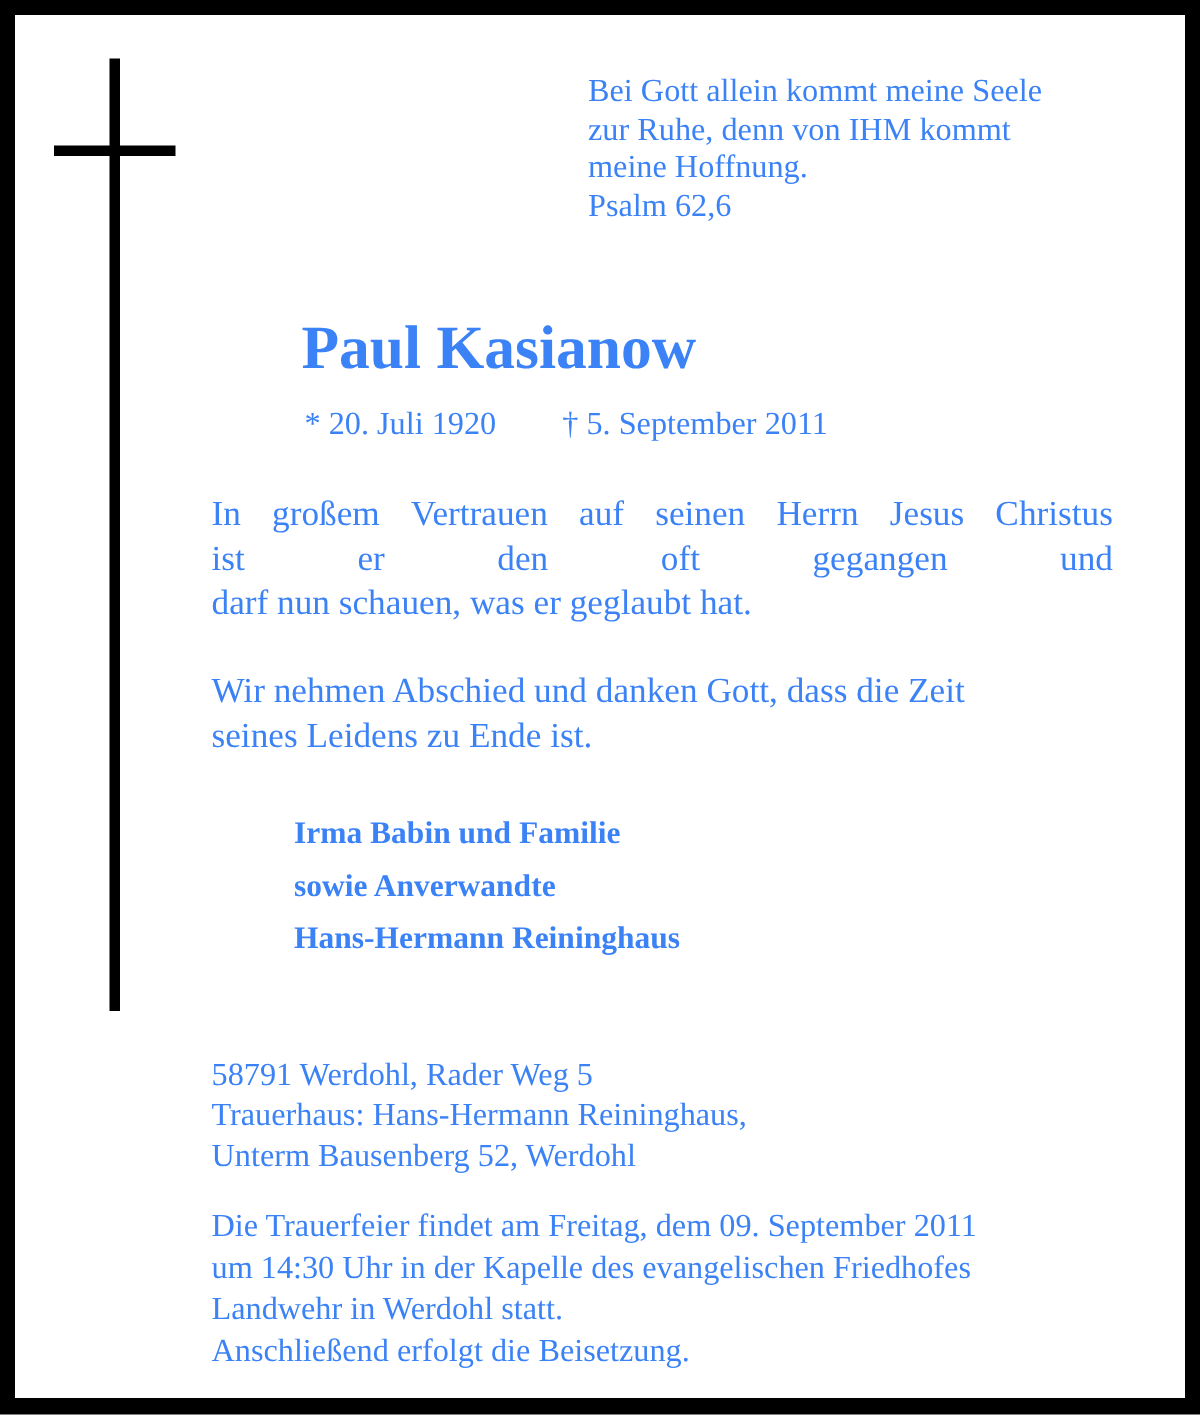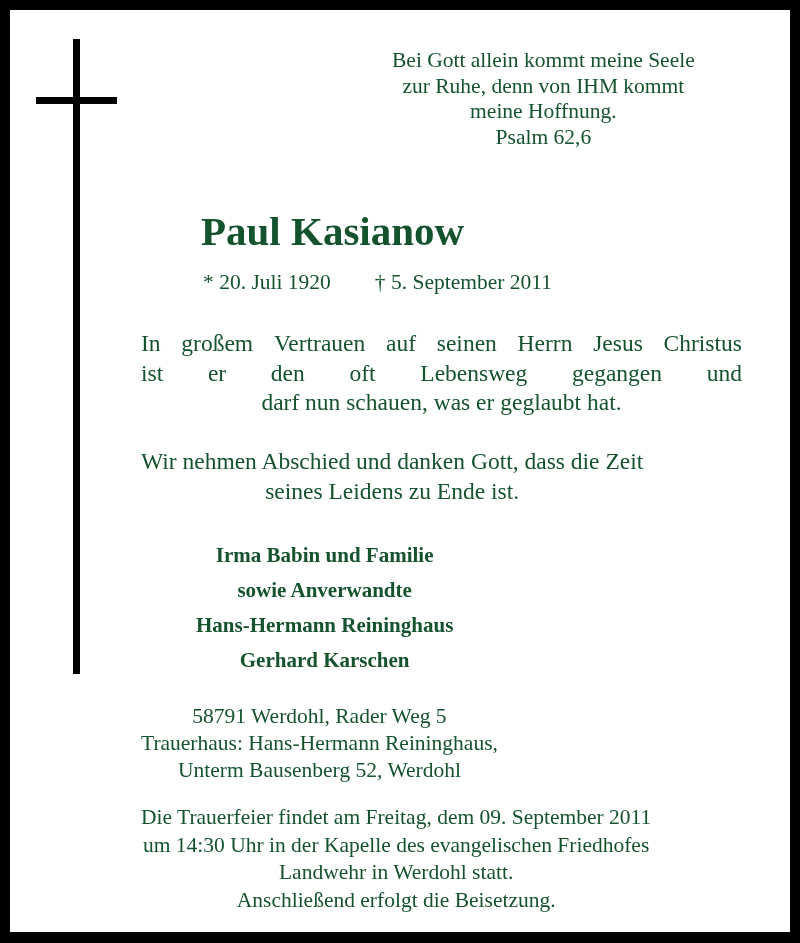--- a/index.html
+++ b/index.html
@@ -1,18 +1,18 @@
 <!DOCTYPE html>
 <html><head>
   <meta charset="utf-8">
   <style>
     html, body { margin:0; padding:0; }
     body { width:800px; height:943px; background:#000; position:relative; overflow:hidden; }
     .card { position:absolute; left:10px; top:10px; width:780px; height:922px; background:#fff; }
-    .serif { font-family:"Liberation Serif","DejaVu Serif",serif; color:#14532d;text-align:center; }
+    .serif { font-family:"Liberation Serif","DejaVu Serif",serif; color:#3b82f6; }
     .cross-v { position:absolute; left:63px; top:29px; width:7px; height:635px; background:#000; }
     .cross-h { position:absolute; left:26px; top:87px; width:81px; height:7px; background:#000; }
     .quote { position:absolute; left:382px; top:38px; font-size:21.5px; line-height:25.5px; }
     .quote div { white-space:nowrap; }
     .name { position:absolute; left:191px; top:186px; font-size:41px; font-weight:bold; line-height:70px; white-space:nowrap; letter-spacing:0px; }
     .dates { position:absolute; left:193px; top:259px; font-size:21.5px; line-height:26px; white-space:nowrap; }
     .dates .died { margin-left:44px; }
     .para { position:absolute; left:131px; font-size:23.5px; line-height:29.5px; }
     .para div { white-space:nowrap; }
     .p1 { top:319px; }
@@ -56,37 +56,35 @@
       <span>seinen</span>
       <span>Herrn</span>
       <span>Jesus</span>
       <span>Christus</span>
     </div>
     <div class="just">
       <span>ist</span>
       <span>er</span>
       <span>den</span>
       <span>oft</span>
-      <span>Lebensweg</span>
       <span>gegangen</span>
       <span>und</span>
     </div>
     <div>darf nun schauen, was er geglaubt hat.</div>
   </div>
 
   <div class="para p2">
     <div>Wir nehmen Abschied und danken Gott, dass die Zeit</div>
     <div>seines Leidens zu Ende ist.</div>
   </div>
 
   <div class="mourners">
     <div>Irma Babin und Familie</div>
     <div>sowie Anverwandte</div>
     <div>Hans-Hermann Reininghaus</div>
-    <div>Gerhard Karschen</div>
   </div>
 
   <div class="addr">
     <div>58791 Werdohl, Rader Weg 5</div>
     <div>Trauerhaus: Hans-Hermann Reininghaus,</div>
     <div>Unterm Bausenberg 52, Werdohl</div>
   </div>
 
   <div class="service">
     <div>Die Trauerfeier findet am Freitag, dem 09. September 2011</div>

